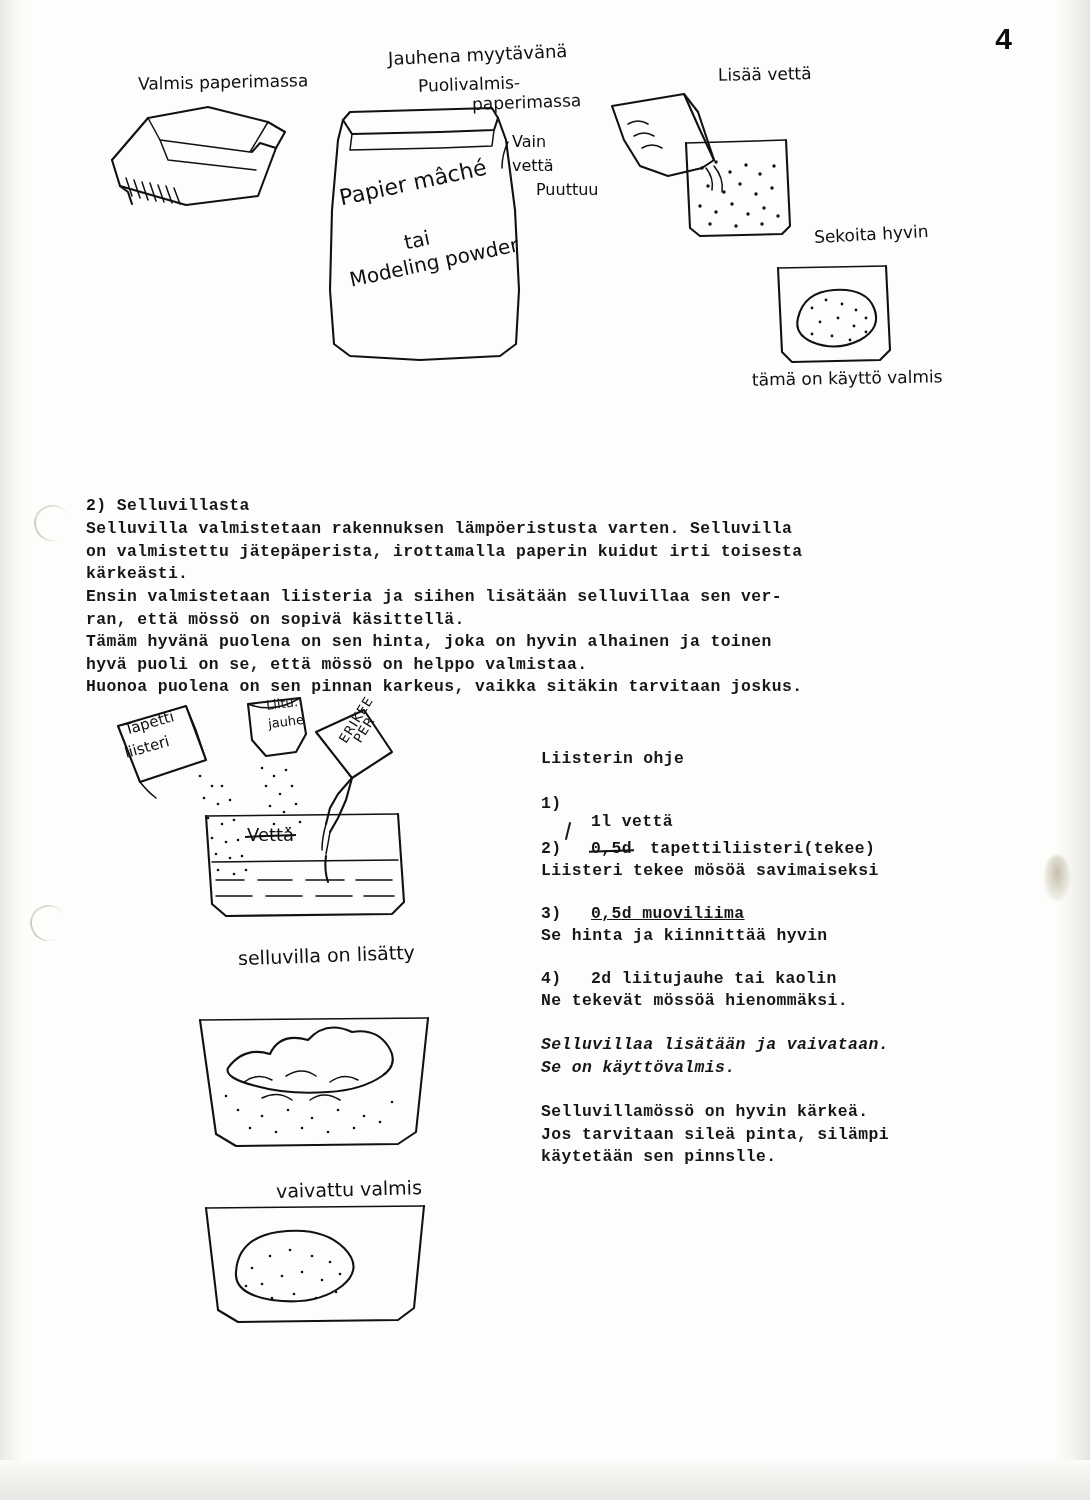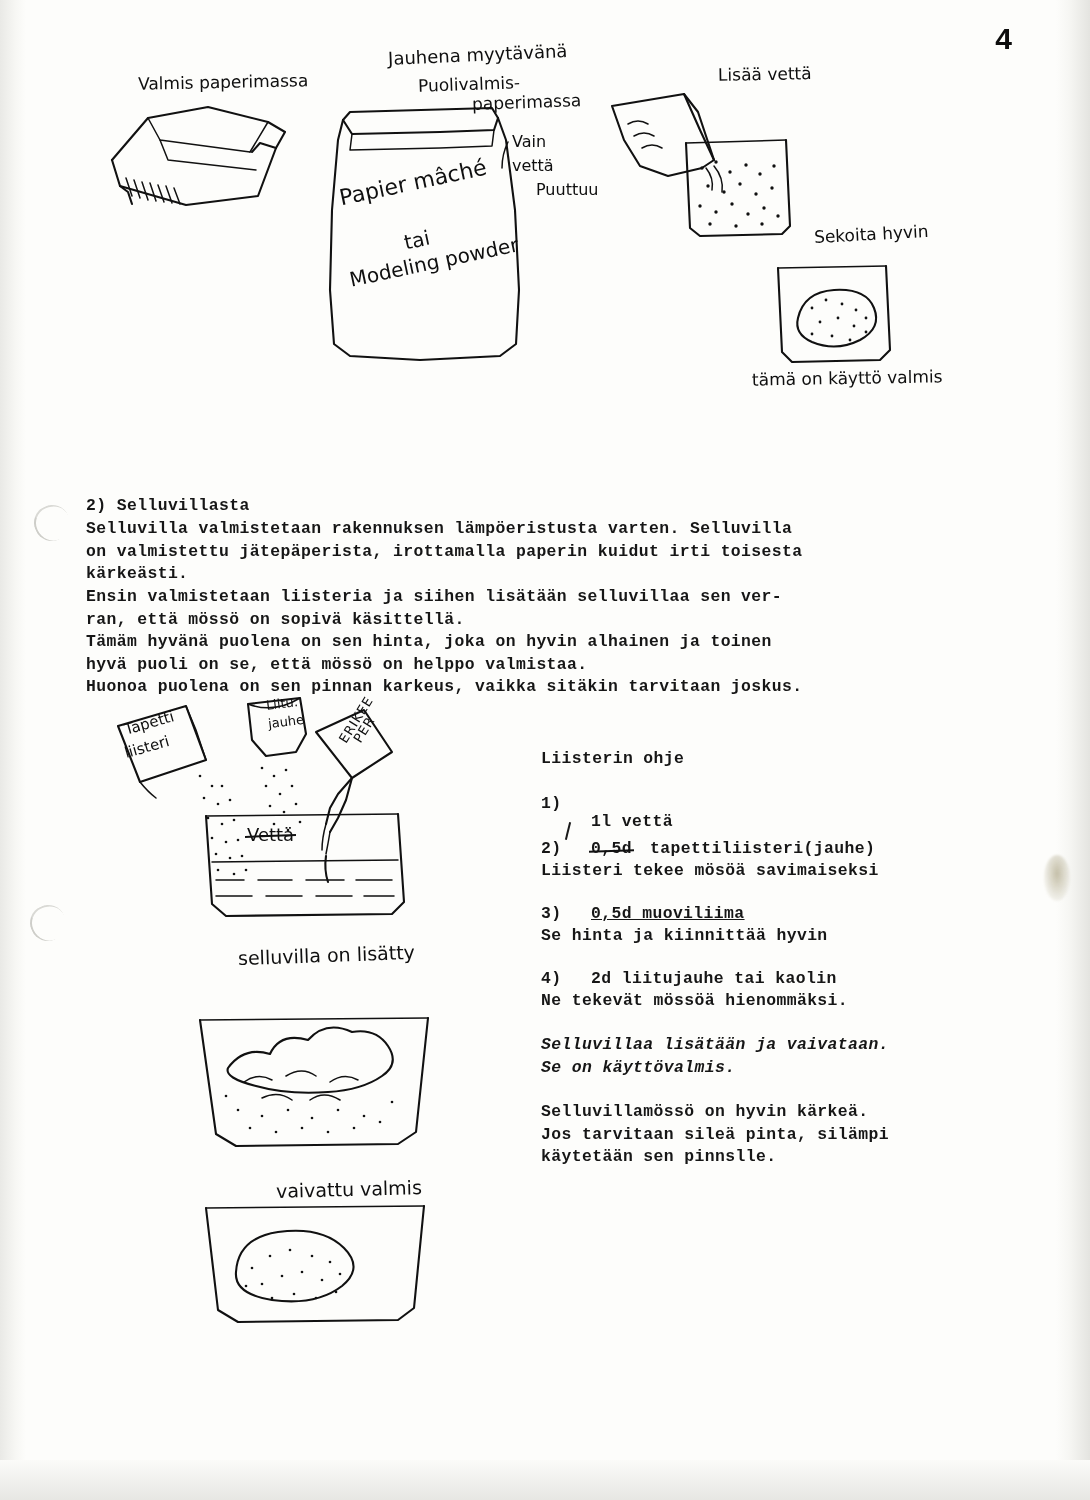--- a/index.html
+++ b/index.html
@@ -220,21 +220,21 @@
 hyvä puoli on se, että mössö on helppo valmistaa.</div>
   <div class="typed" style="left:86px; top:676px;">Huonoa puolena on sen pinnan karkeus, vaikka sitäkin tarvitaan joskus.</div>
 
   <div class="typed" style="left:541px; top:748px;">Liisterin ohje</div>
 
   <div class="typed" style="left:541px; top:793px;">1)</div>
   <div class="typed" style="left:591px; top:793px;margin-top:18px;">1l vettä</div>
 
   <div class="typed" style="left:541px; top:838px;">2)</div>
   <div class="typed" style="left:591px; top:838px;"><span class="strike">0,5d</span></div>
-  <div class="typed" style="left:650px; top:838px;">tapettiliisteri(jauhe)</div>
+  <div class="typed" style="left:650px; top:838px;">tapettiliisteri(tekee)</div>
   <div class="typed" style="left:541px; top:860px;">Liisteri tekee mösöä savimaiseksi</div>
   <div class="pen-tick"></div>
 
   <div class="typed" style="left:541px; top:903px;">3)</div>
   <div class="typed" style="left:591px; top:903px;text-decoration:underline;">0,5d muoviliima</div>
   <div class="typed" style="left:541px; top:925px;">Se hinta ja kiinnittää hyvin</div>
 
   <div class="typed" style="left:541px; top:968px;">4)</div>
   <div class="typed" style="left:591px; top:968px;">2d liitujauhe tai kaolin</div>
   <div class="typed" style="left:541px; top:990px;">Ne tekevät mössöä hienommäksi.</div>

